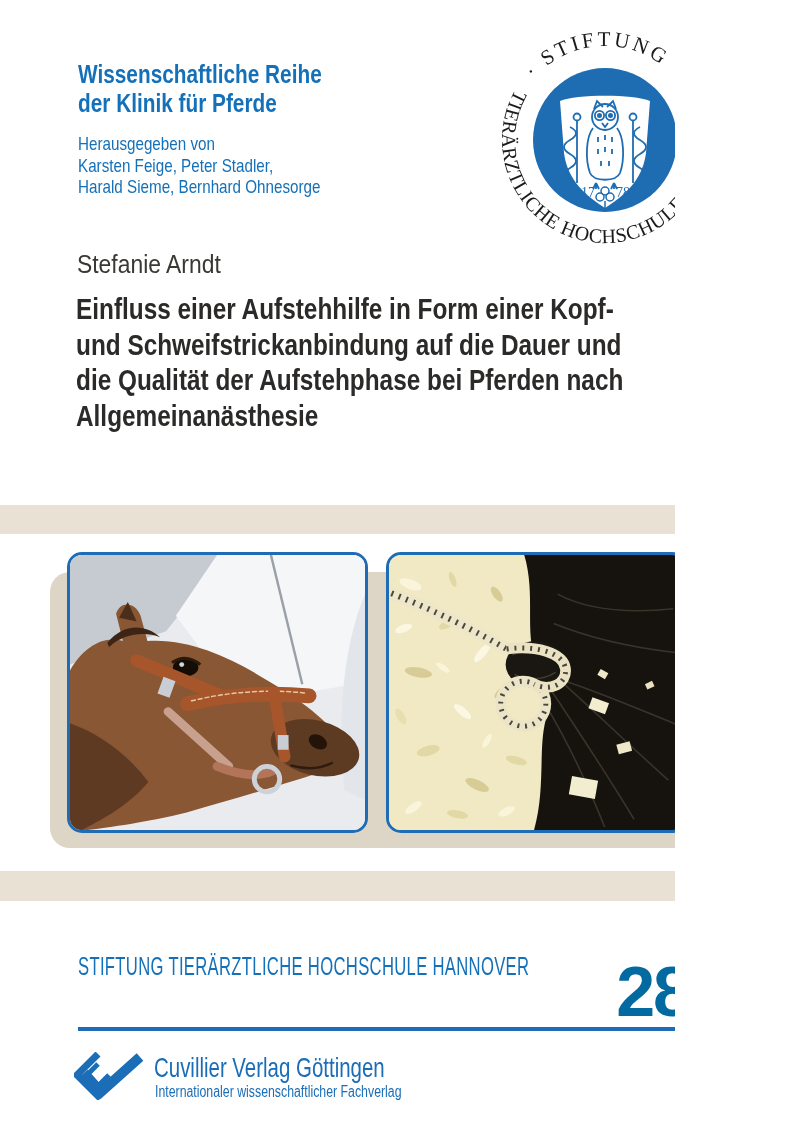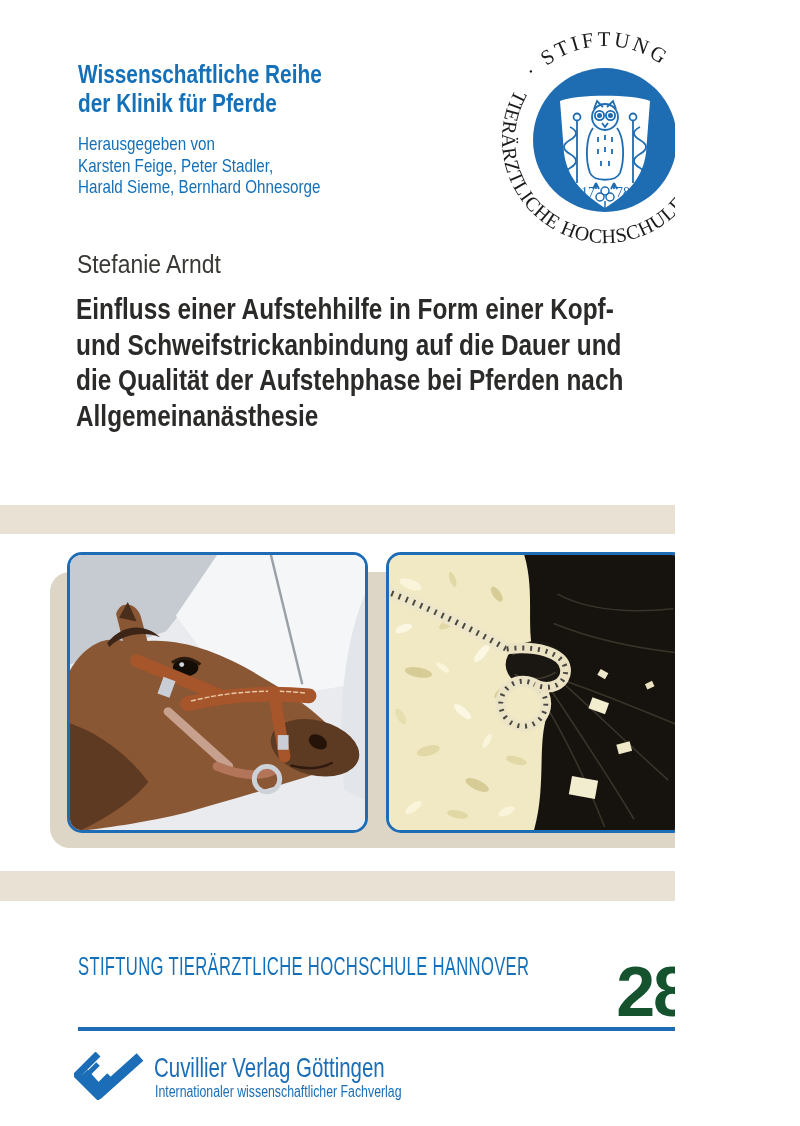--- a/index.html
+++ b/index.html
@@ -38,21 +38,21 @@
   }
   .photo svg{display:block;width:100%;height:100%;}
   .photo-left{left:67px;}
   .photo-right{left:386px;}
   
   .institution{
     left:78px;top:952px;color:#1470b8;font-size:26px;line-height:28px;
     transform:scaleX(0.64);transform-origin:0 0;white-space:nowrap;letter-spacing:0.5px;
   }
   .volume{
-    left:540px;top:957px;width:150px;text-align:right;color:#14532d;
+    left:540px;top:957px;width:150px;text-align:right;color:#0369a1;
     font-size:70px;line-height:70px;font-weight:bold;letter-spacing:-2px;
   }
   .rule{left:78px;top:1027px;width:627px;height:4px;background:#1e6cb5;}
   .publisher-logo{left:74px;top:1052px;width:80px;height:48px;}
   .publisher-name{
     left:154px;top:1053px;color:#1a6db6;font-size:28px;line-height:30px;
     transform:scaleX(0.73);transform-origin:0 0;white-space:nowrap;
   }
   .publisher-sub{
     left:155px;top:1083px;color:#1a6db6;font-size:16px;line-height:17px;

